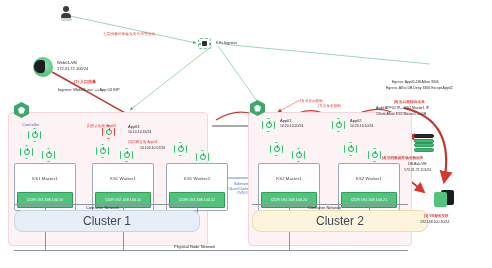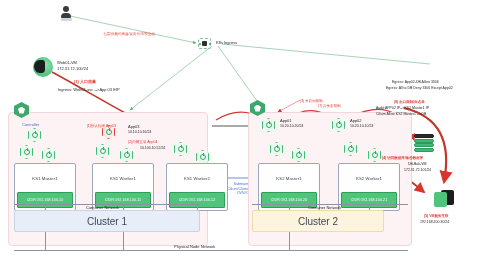--- a/index.html
+++ b/index.html
@@ -130,27 +130,27 @@
   .lbl{position:absolute;white-space:nowrap;line-height:1.25;}
   .lbl.black{color:#2b2b2b;}
   .lbl.red{color:#e03b33;}
   .lbl.blue{color:#4f6ecb;}
   .t35{font-size:3.5px;}
   .t40{font-size:4px;}
   .bold{font-weight:bold;}
 
   
   .cluster-banner{
-    position:absolute;height:22px;border-radius:2px;
+    position:absolute;height:22px;border-radius:8px;
     display:flex;align-items:center;justify-content:center;
-    font-size:10px;color:#3c4757;
+    font-size:12px;color:#3c4757;
     box-sizing:border-box;
   }
   .cluster-banner.b1{left:14px;top:210px;width:186px;background:#e8eef8;border:1px solid #c6d4e8;}
-  .cluster-banner.b2{left:252px;top:210px;width:132px;background:#fdf4dd;border:1px solid #ecdcae;}
+  .cluster-banner.b2{left:252px;top:210px;width:176px;background:#fdf4dd;border:1px solid #ecdcae;}
 
   
   .net-line{position:absolute;height:1px;background:#8b93a1;}
   .net-vline{position:absolute;width:1px;background:#8b93a1;}
 
   
   .submariner{
     position:absolute;left:214px;top:182px;width:58px;
     text-align:center;font-size:3.6px;color:#4f6ecb;line-height:1.3;
   }

